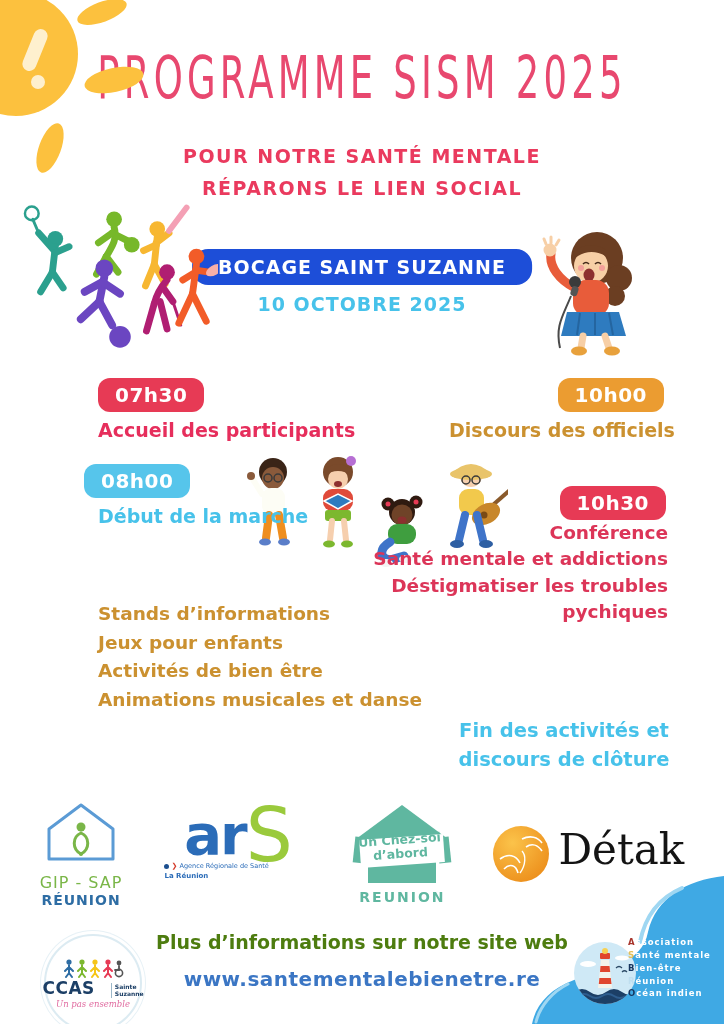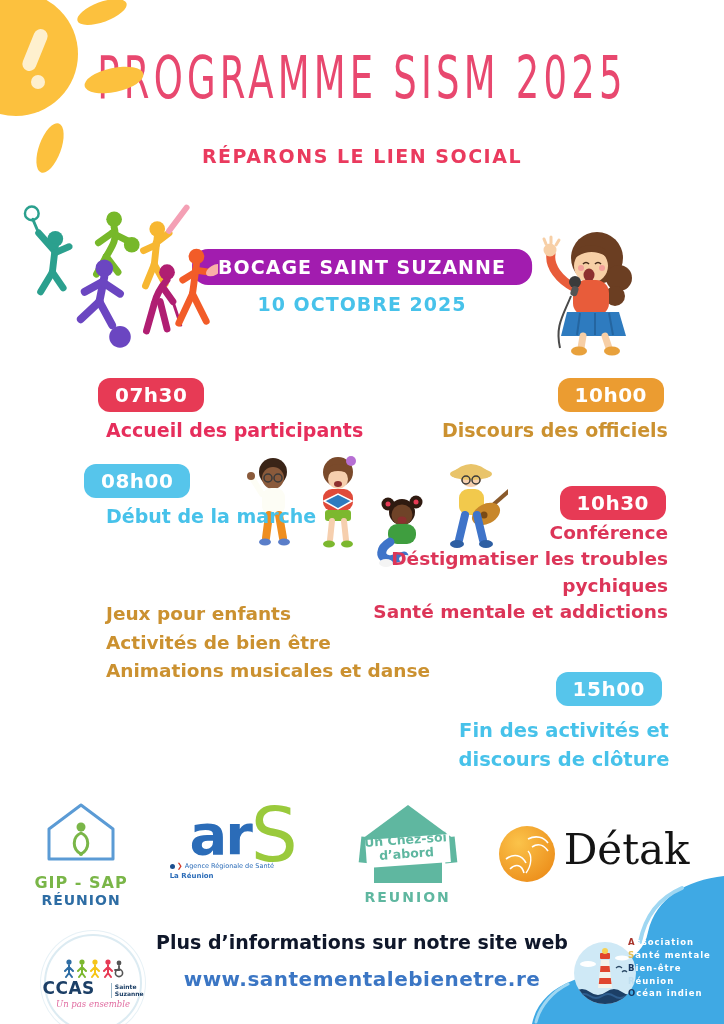--- a/index.html
+++ b/index.html
@@ -17,65 +17,65 @@
     transform:scaleY(1.32) scaleX(0.84);transform-origin:center top;white-space:nowrap;
   }
   .subtitle{
     top:140px;color:#ea3a5e;font-size:19px;font-weight:bold;
     letter-spacing:1.5px;line-height:1.7;
   }
 
   
   .loc-pill{
     top:249px;left:50%;transform:translateX(-50%);
-    background:#a21caf;color:#fff;font-weight:bold;font-size:19px;
+    background:#1d4ed8;color:#fff;font-weight:bold;font-size:19px;
     letter-spacing:1px;padding:7px 26px;border-radius:16px;white-space:nowrap;
   }
   .date{top:293px;color:#47c2ea;font-size:19px;font-weight:bold;letter-spacing:1px;}
 
   
   .badge{
     display:inline-block;padding:5px 17px;border-radius:12px;
     color:#fff;font-size:20px;font-weight:bold;letter-spacing:.5px;z-index:3;
   }
   .badge.red{background:#e73a55}
   .badge.blue{background:#56c5eb}
   .badge.orange{background:#eb9c31}
-  .sched-text{font-weight:bold;z-index:3;margin-left:8px;}
+  .sched-text{font-weight:bold;z-index:3;}
   .t-red{color:#e62e5c}
   .t-blue{color:#47c2ea}
   .t-gold{color:#cb9130}
   .t-crimson{color:#dc3558}
 
   .pos-0730{left:98px;top:378px}
   .pos-0730-txt{left:98px;top:419px;font-size:19px}
   .pos-0800{left:84px;top:464px}
   .pos-0800-txt{left:98px;top:505px;font-size:19px}
   .pos-0900{left:98px;top:558px}
   .pos-0900-txt{left:98px;top:600px;font-size:18.5px;line-height:1.55}
   .pos-1000{right:60px;top:378px}
-  .pos-1000-txt{right:42px;top:419px;width:240px;text-align:left;font-size:19px}
+  .pos-1000-txt{right:42px;top:419px;width:240px;text-align:center;font-size:19px}
   .pos-1030{right:58px;top:486px}
   .pos-1030-txt{right:56px;top:520px;width:302px;text-align:right;font-size:18.5px;line-height:1.42}
   .pos-1500{right:62px;top:672px}
   .pos-1500-txt{right:40px;top:716px;width:240px;text-align:center;font-size:19.5px;line-height:1.5}
 
   
   .sun{left:-2px;top:-4px;z-index:1}
   .sports{left:22px;top:198px;z-index:1}
   .singer{left:525px;top:224px;z-index:1}
   .kids{left:228px;top:452px;z-index:1}
 
   
   .logos-row{
     top:796px;left:30px;right:30px;height:116px;
     display:flex;align-items:center;justify-content:center;gap:40px;z-index:2;
   }
   .logo{display:flex;flex-direction:column;align-items:center;}
-  .gip-name{color:#7ab648;font-size:16px;font-weight:700;letter-spacing:1px;margin-top:10px}
+  .gip-name{color:#7ab648;font-size:16px;font-weight:400;letter-spacing:1px;margin-top:10px}
   .gip-region{color:#2e6da4;font-size:14px;font-weight:bold;letter-spacing:1px}
 
   .logo-ars{position:relative;width:150px;height:96px}
   .ars-ar{color:#2b6cb8;font-size:56px;font-weight:bold;line-height:.9;letter-spacing:-2px}
   .ars-s{color:#9aca3c;font-size:74px;font-weight:500;line-height:.8;letter-spacing:-2px}
   .ars-sub{position:absolute;left:2px;top:56px;font-size:6.5px;color:#2b6cb8;white-space:nowrap;font-weight:normal}
   .ars-dot{display:inline-block;width:5px;height:5px;border-radius:50%;background:#1c4f8f;vertical-align:middle}
   .ars-chev{color:#d43a2a;font-size:7px}
   .ars-region{position:absolute;left:2px;top:66px;font-size:7px;color:#2b6cb8;font-weight:bold}
 
@@ -83,21 +83,21 @@
   .chezsoi-banner{
     position:absolute;left:-2px;top:30px;width:100px;text-align:center;
     transform:rotate(-4deg);color:#5fb7a0;font-weight:bold;font-size:12.5px;line-height:1.15;
   }
   .chezsoi-region{color:#5fb7a0;font-size:14px;font-weight:bold;letter-spacing:2px;margin-top:2px}
 
   .logo-detak{flex-direction:row;gap:8px;align-items:flex-start}
   .detak-name{font-family:"DejaVu Serif","Liberation Serif",serif;font-size:42px;color:#141414}
 
   
-  .footer-info{top:931px;color:#0f172a;font-size:19px;font-weight:bold;z-index:3}
+  .footer-info{top:931px;color:#4d7c0f;font-size:19px;font-weight:bold;z-index:3}
   .footer-url{top:967px;color:#3b76c4;font-size:20px;font-weight:bold;letter-spacing:.5px;z-index:3}
 
   .ccas{
     left:44px;top:934px;width:94px;height:94px;border-radius:50%;
     background:#fff;border:2px solid #dcebf2;box-shadow:0 0 0 3px #fff,0 0 0 4px #e7f1f6;
     display:flex;flex-direction:column;align-items:center;justify-content:center;z-index:4;
   }
   .ccas-row{display:flex;align-items:flex-end;gap:16px}
   .ccas-name{color:#1c3f66;font-size:17px;font-weight:bold;letter-spacing:.5px}
   .ccas-city{border-left:1px solid #9bb7c9;padding-left:3px;font-size:6px;color:#1c3f66;line-height:1.2;font-weight:bold}
@@ -129,20 +129,21 @@
     <circle cx="18" cy="58" r="62" fill="#fcc13e"></circle>
     <rect x="30" y="32" width="14" height="44" rx="7" fill="#ffffff" opacity="0.75" transform="rotate(22 37 54)"></rect>
     <circle cx="40" cy="86" r="7" fill="#ffffff" opacity="0.75"></circle>
     <ellipse cx="104" cy="16" rx="26" ry="10" fill="#fcc13e" transform="rotate(-20 104 16)"></ellipse>
     <ellipse cx="116" cy="84" rx="30" ry="12" fill="#fcc13e" transform="rotate(-12 116 84)"></ellipse>
     <ellipse cx="52" cy="152" rx="11" ry="26" fill="#fcc13e" transform="rotate(20 52 152)"></ellipse>
   </svg>
 
   <h1 class="abs center title" style="margin:0;">PROGRAMME SISM 2025</h1>
   <div class="abs center subtitle">
+    <div>POUR NOTRE SANTÉ MENTALE</div>
     <div>RÉPARONS LE LIEN SOCIAL</div>
   </div>
 
   <svg class="abs sports" width="196" height="166" viewBox="0 0 200 166" fill="none" stroke-linecap="round">
     <g stroke="#2ba08e" stroke-width="7">
       <circle cx="34" cy="40" r="8" fill="#2ba08e" stroke="none"></circle>
       <path d="M34,48 L31,74"></path>
         <path d="M33,52 L17,34"></path>
         <path d="M34,54 L48,48"></path>
       <path d="M31,74 L19,94"></path>
@@ -282,42 +283,40 @@
     <span class="badge red">07h30</span>
   </div>
   <div class="abs sched-text t-red pos-0730-txt">Accueil des participants</div>
 
   <div class="abs pos-0800">
     <span class="badge blue">08h00</span>
   </div>
   <div class="abs sched-text t-blue pos-0800-txt">Début de la marche</div>
 
   <div class="abs sched-text t-gold pos-0900-txt">
+    <div>Stands d’informations</div>
     <div>Jeux pour enfants</div>
     <div>Activités de bien être</div>
     <div>Animations musicales et danse</div>
   </div>
 
   <div class="abs pos-1000">
     <span class="badge orange">10h00</span>
   </div>
   <div class="abs sched-text t-gold pos-1000-txt">Discours des officiels</div>
 
   <div class="abs pos-1030">
     <span class="badge red">10h30</span>
   </div>
   <div class="abs sched-text t-crimson pos-1030-txt">
     <div>Conférence</div>
+    <div>Santé mentale et addictions</div>
     <div>Déstigmatiser les troubles pychiques</div>
-    <div>Santé mentale et addictions</div>
-  </div>
-
-  <div class="abs pos-1500">
-    <span class="badge blue">15h00</span>
-  </div>
+  </div>
+
   <div class="abs sched-text t-blue pos-1500-txt">
     <div>Fin des activités et</div>
     <div>discours de clôture</div>
   </div>
 
   <div class="abs logos-row">
 
     <div class="logo">
       <svg width="72" height="62" viewBox="0 0 72 62">
         <path d="M36,4 L68,28 L68,58 L4,58 L4,28 Z" fill="none" stroke="#5b9bd5" stroke-width="3" stroke-linejoin="round"></path>

